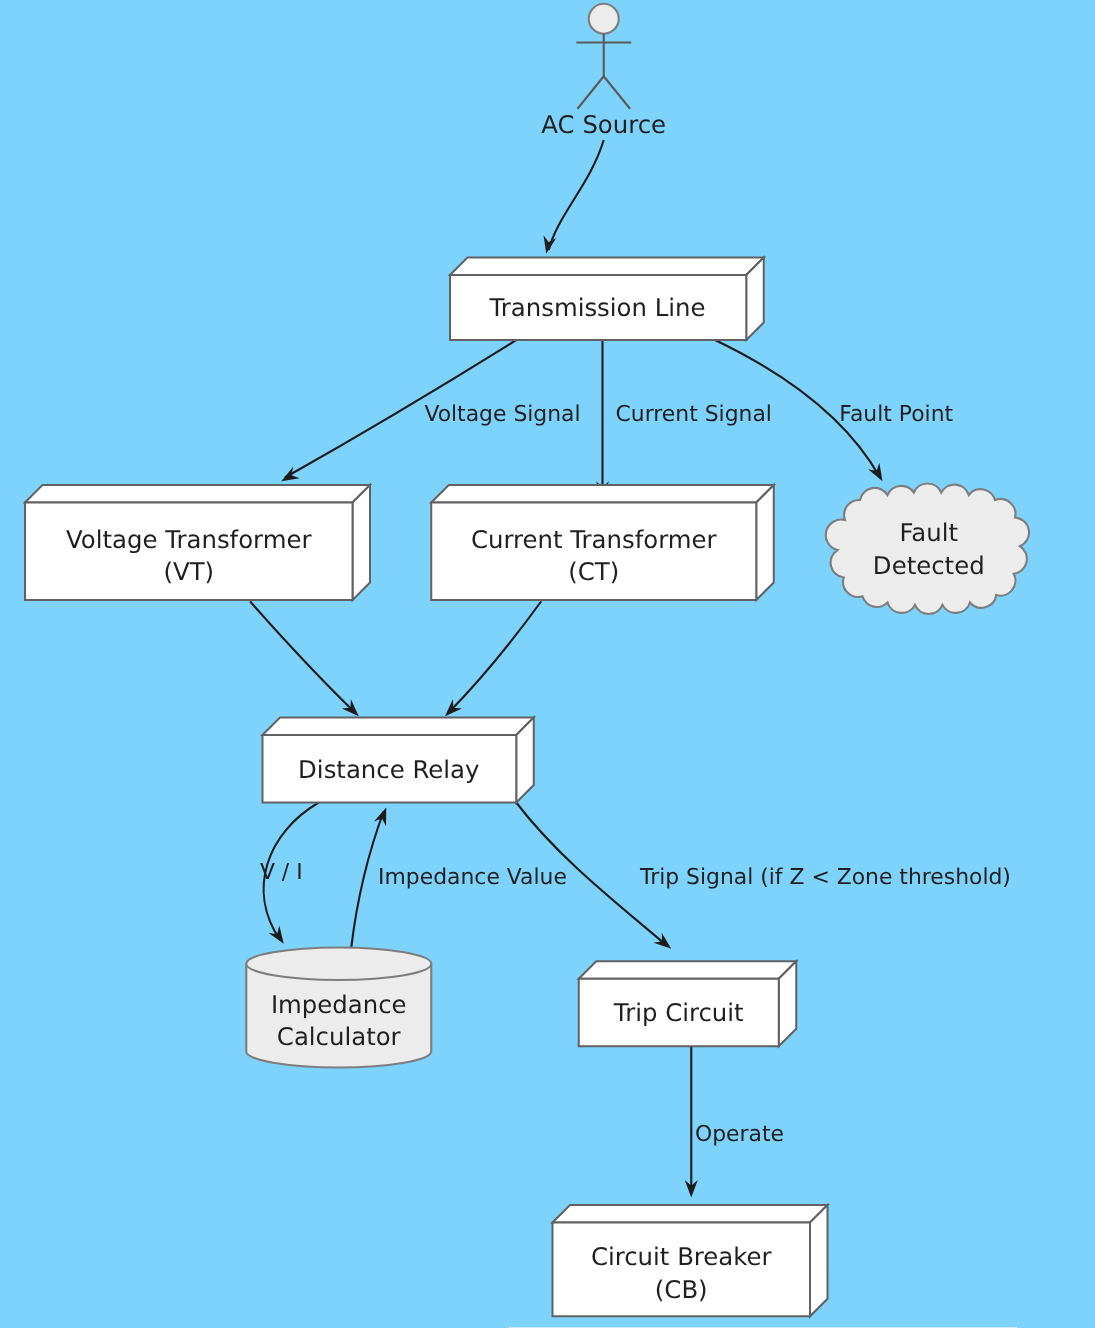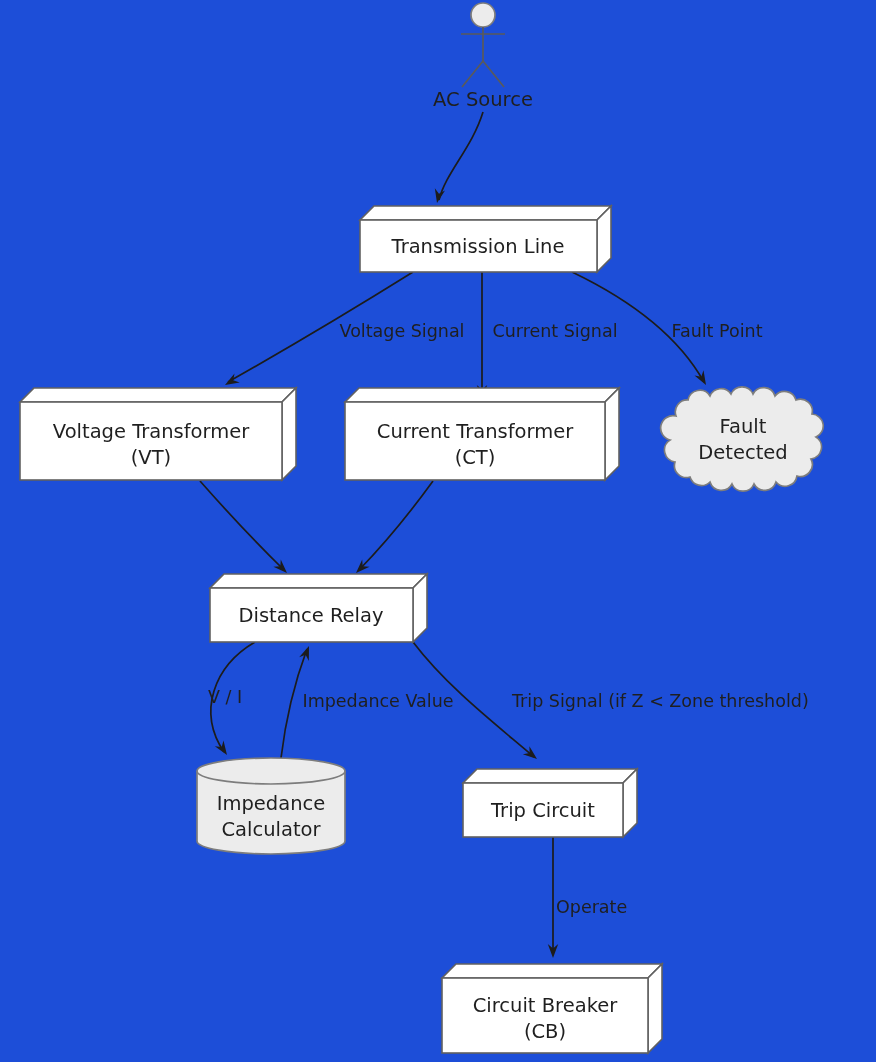--- a/index.html
+++ b/index.html
@@ -1,16 +1,16 @@
 <!DOCTYPE html>
 <html><head>
 <meta charset="utf-8">
 <style>
   html,body{margin:0;padding:0;background:#ffffff;}
-  .canvas-wrap{width:876px;height:1062px;background:#1d4ed8;position:relative;overflow:hidden;text-decoration:underline;}
+  .canvas-wrap{width:876px;height:1062px;background:#7dd3fc;position:relative;overflow:hidden;text-decoration:underline;}
   svg{display:block;}
   text{font-family:"DejaVu Sans","Liberation Sans",sans-serif;fill:#1f1f1f;}
   .nlabel{font-size:19.5px;text-anchor:middle;}
   .elabel{font-size:17.5px;text-anchor:middle;}
   .elabel-left{font-size:17.5px;text-anchor:start;}
   .node-face{fill:#ffffff;stroke:#616161;stroke-width:1.6;}
   .shade{fill:#ececec;stroke:#7d7d7d;stroke-width:1.7;}
   .edge{fill:none;stroke:#1c1c1c;stroke-width:1.7;}
   .ah{fill:#1c1c1c;stroke:none;}
   .actor-line{stroke:#5a5a5a;stroke-width:1.7;fill:none;}

